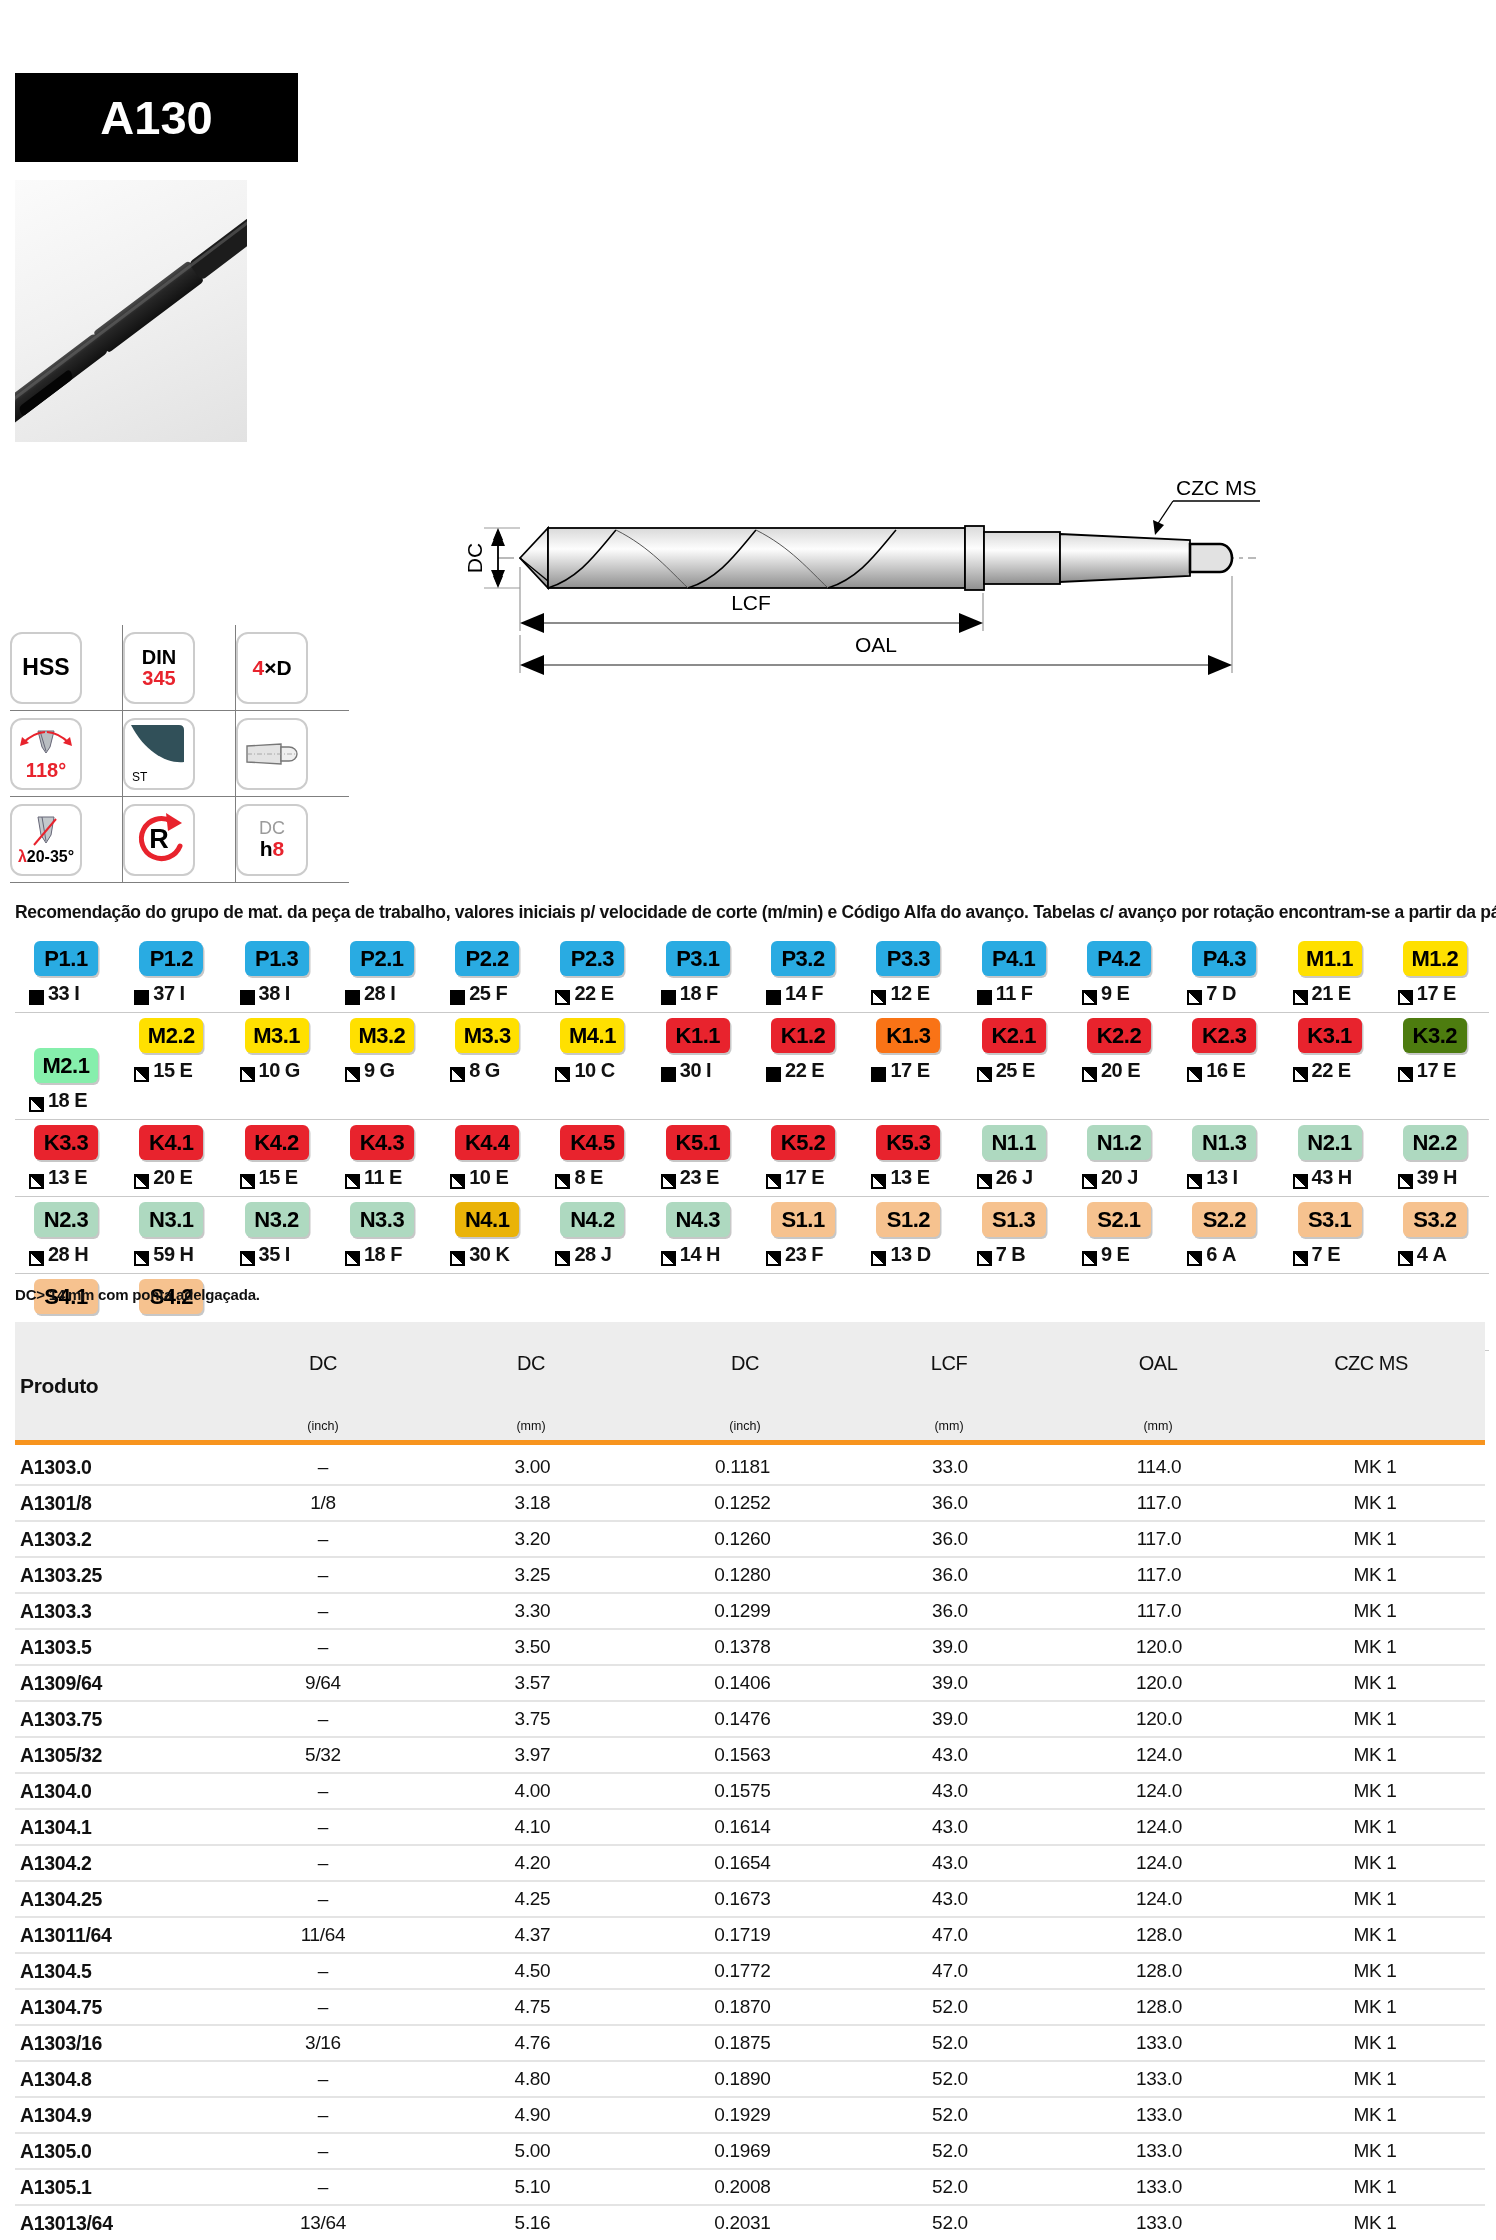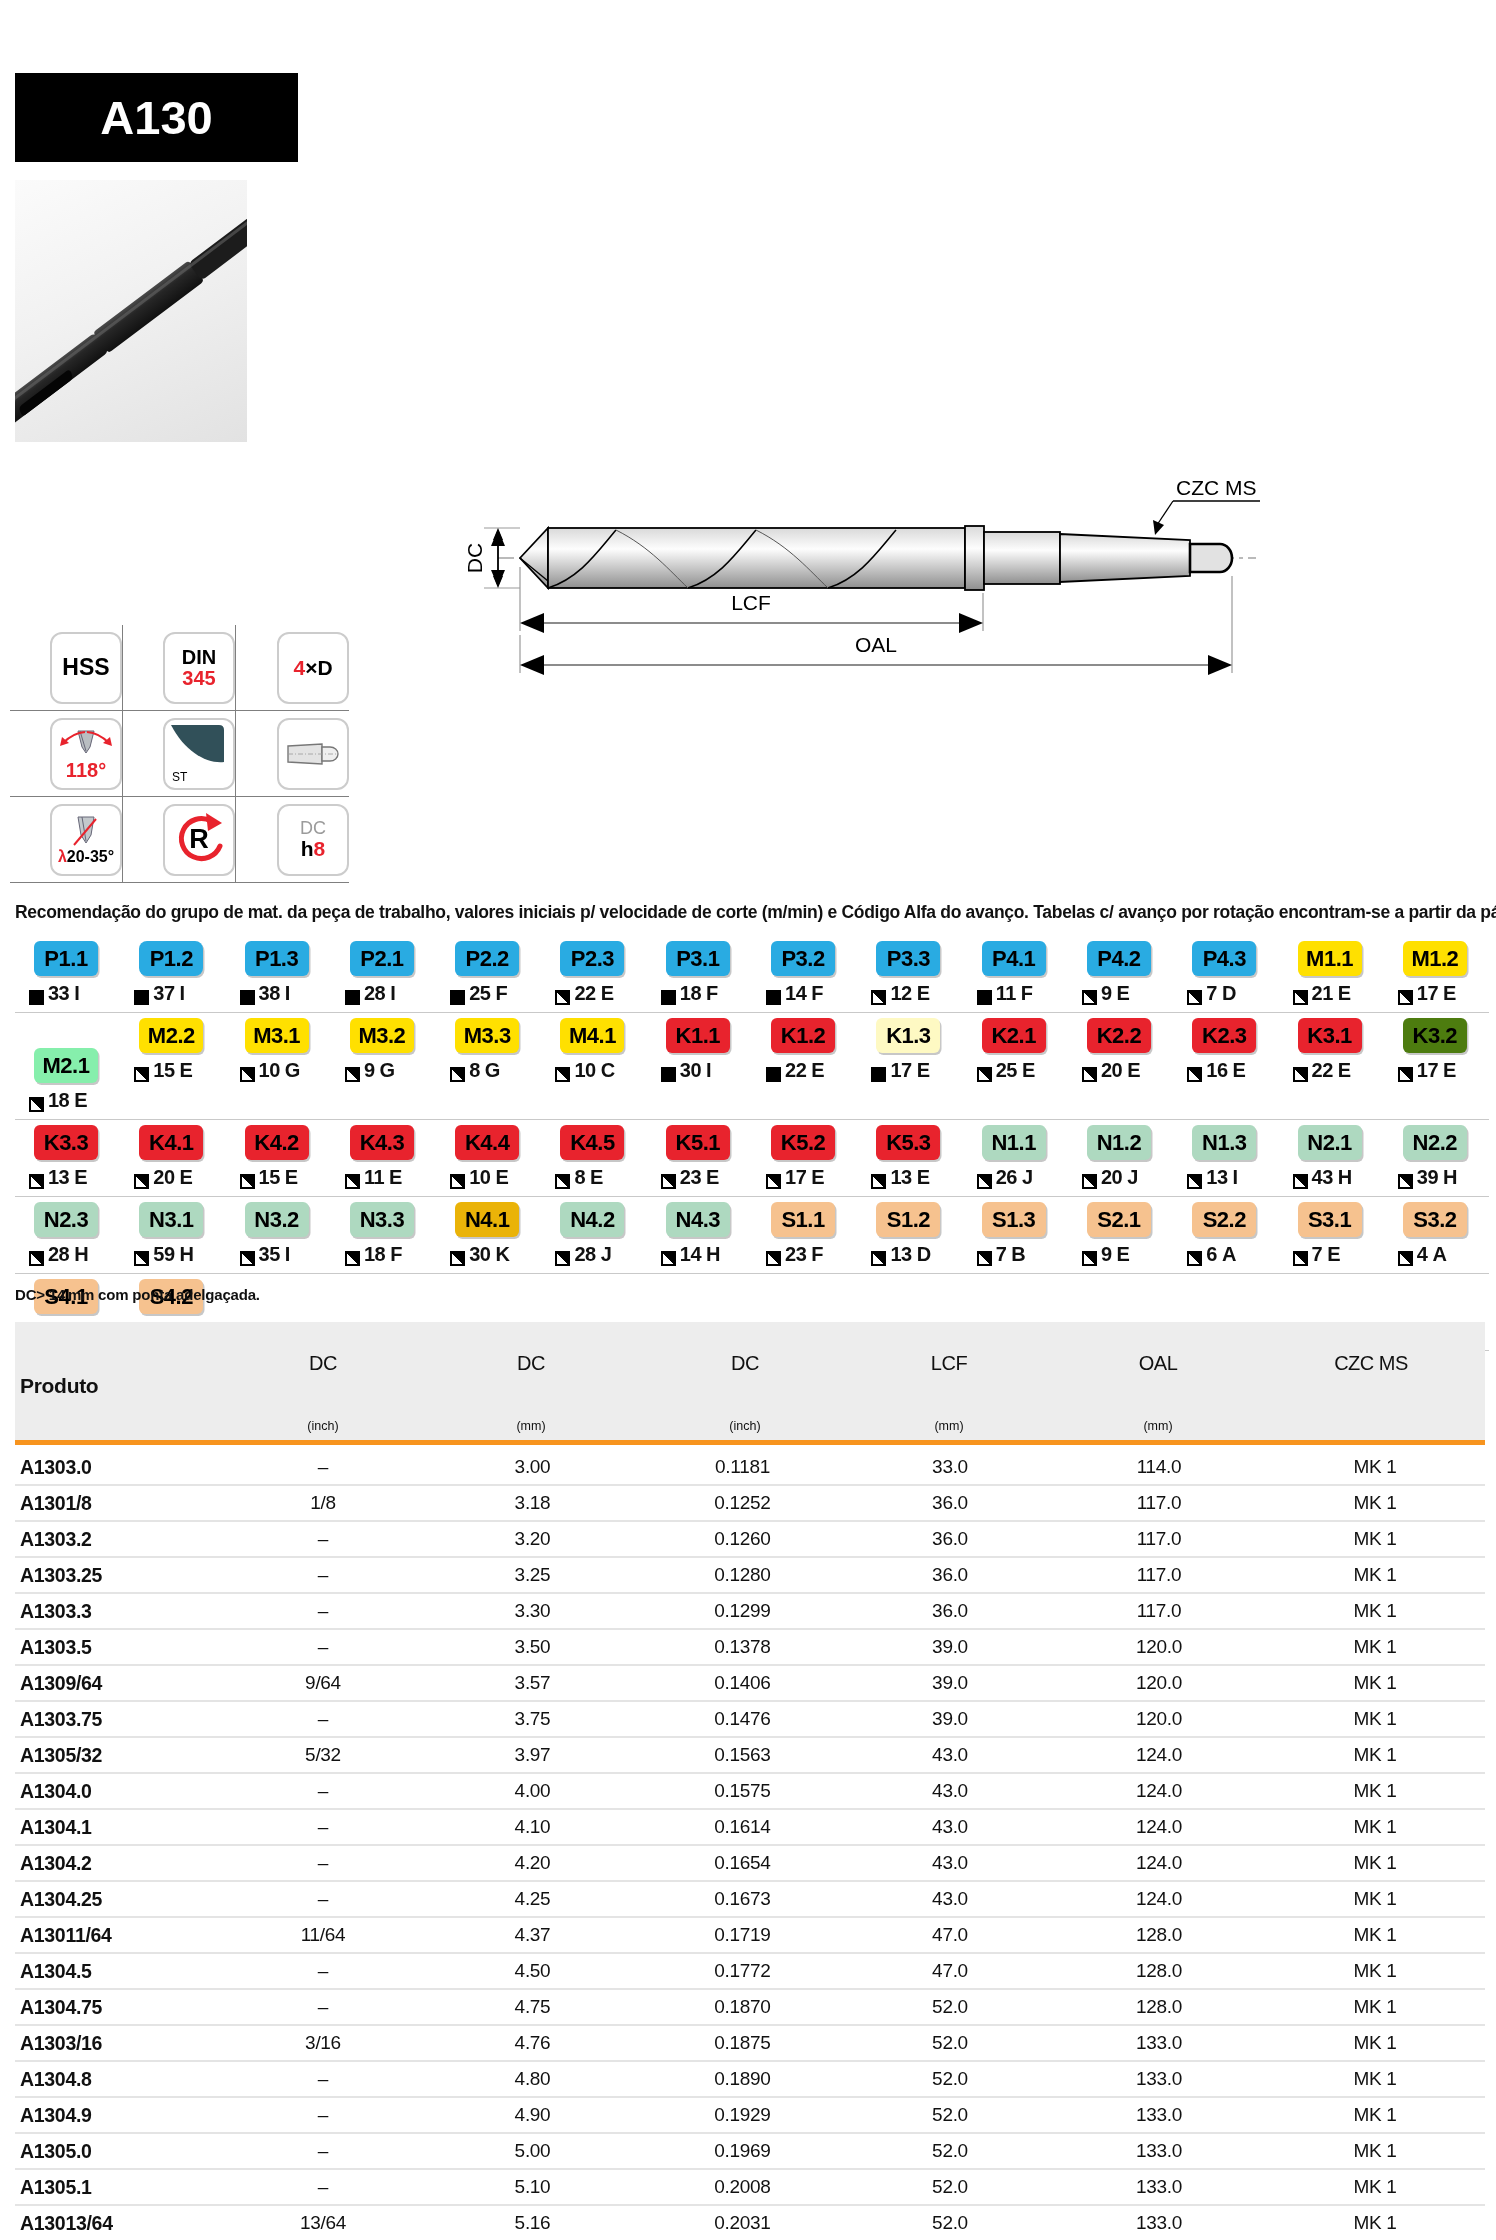--- a/index.html
+++ b/index.html
@@ -14,21 +14,21 @@
   .photo{position:absolute;left:15px;top:180px;width:232px;height:262px;overflow:hidden;
     background:linear-gradient(155deg,#fbfbfb 0%,#f1f1f1 45%,#e2e2e2 100%);}
 
   
   .drawing{position:absolute;left:420px;top:335px;width:880px;height:360px;}
   .drawing text{font-family:"Liberation Sans",sans-serif;font-size:21px;fill:#000;}
 
   
   .icon-grid{position:absolute;left:10px;top:625px;width:339px;height:258px;
     display:grid;grid-template-columns:113px 113px 113px;grid-template-rows:86px 86px 86px;}
-  .ig-cell{border-bottom:1.5px solid #7f7f7f;display:flex;align-items:center;justify-content:flex-end;}
+  .ig-cell{border-bottom:1.5px solid #7f7f7f;display:flex;align-items:center;justify-content:flex-start;}
   .ig-cell.vline{border-right:1.5px solid #7f7f7f;}
   .chipbox{width:68px;height:68px;background:#fff;border:2px solid #ccc;border-radius:12px;
     display:flex;flex-direction:column;align-items:center;justify-content:center;position:relative;overflow:hidden;}
   .t-hss{font-size:23px;font-weight:bold;color:#000;}
   .t-din{font-size:20px;font-weight:bold;line-height:21px;text-align:center;color:#000;}
   .t-din .red{color:#e8232d;}
   .t-4xd{font-size:21px;font-weight:bold;color:#000;}
   .t-4xd .red{color:#e8232d;}
   .t-angle{font-size:20px;font-weight:bold;color:#e8232d;line-height:18px;}
   .t-lambda{font-size:16px;font-weight:bold;color:#000;line-height:15px;}
@@ -421,21 +421,21 @@
       </div>
       <div class="mat-cell">
         <div class="mat-chip" style="background: rgb(232, 35, 45);">K1.2</div>
         <div class="mat-val">
           <span class="sq sq-full"></span>
           <span>22</span>
           <span class="mat-f">E</span>
         </div>
       </div>
       <div class="mat-cell">
-        <div class="mat-chip" style="background: #fef9c3;">K1.3</div>
+        <div class="mat-chip" style="background: #f97316;">K1.3</div>
         <div class="mat-val">
           <span class="sq sq-full"></span>
           <span>17</span>
           <span class="mat-f">E</span>
         </div>
       </div>
       <div class="mat-cell">
         <div class="mat-chip" style="background: rgb(232, 35, 45);">K2.1</div>
         <div class="mat-val">
           <span class="sq sq-half"></span>

